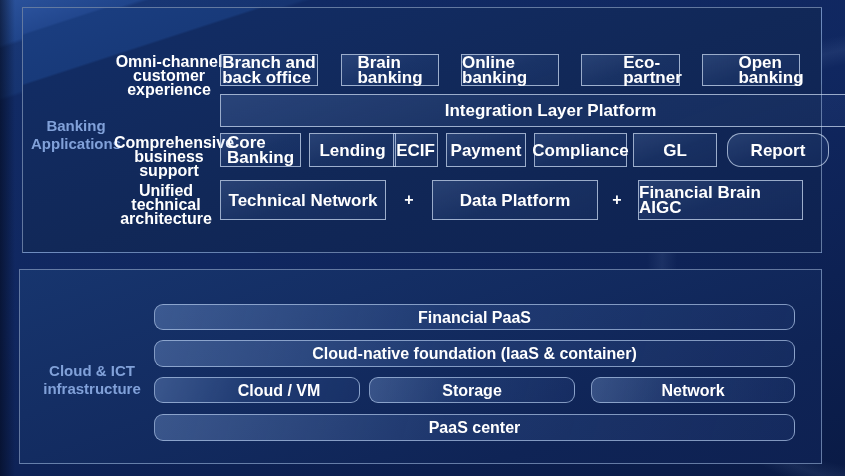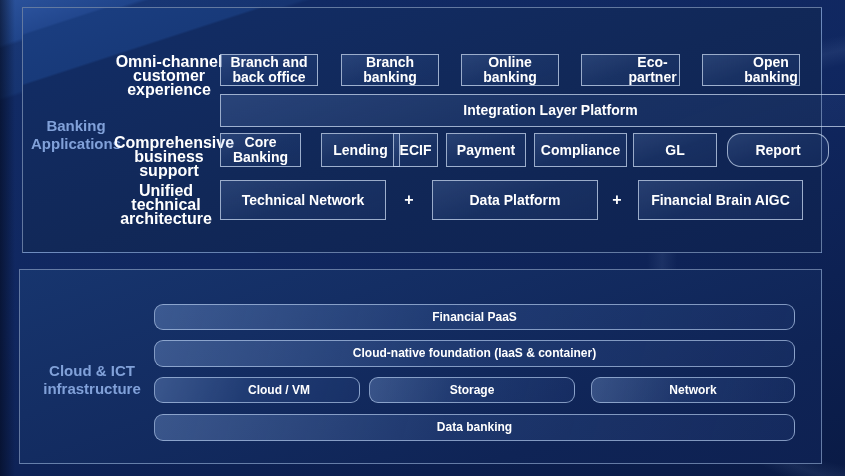--- a/index.html
+++ b/index.html
@@ -15,29 +15,29 @@
   .p1{
     left:22px;top:7px;width:800px;height:246px;
     background:linear-gradient(162deg, #2a519b 0%, #22478e 5%, #1a3d7f 5.5%, #183a7a 15%, #122c63 15.5%, #112858 50%, #0e2251 100%);
   }
   .p2{
     left:19px;top:269px;width:803px;height:195px;
     background:linear-gradient(160deg, #17356e 0%, #142e64 30%, #0f2456 75%, #0e2152 100%);
   }
   .bx{
     position:absolute;box-sizing:border-box;
-    display:flex;align-items:center;justify-content:center;text-align:center;
-    color:#ffffff;font-weight:700;font-size:14px;line-height:15px;white-space:pre-line;
+    display:flex;align-items:center;justify-content:center;
+    color:#ffffff;font-weight:700;font-size:17px;line-height:15px;white-space:pre-line;
     border:1px solid rgba(205,220,242,0.72);
     background:linear-gradient(160deg, rgba(145,180,240,0.18) 0%, rgba(100,140,210,0.10) 50%, rgba(80,115,185,0.08) 100%);
   }
   .rbar{
     position:absolute;box-sizing:border-box;
     display:flex;align-items:center;justify-content:center;text-align:center;
-    color:#ffffff;font-weight:700;font-size:12px;line-height:15px;
+    color:#ffffff;font-weight:700;font-size:16px;line-height:15px;
     border:1px solid rgba(175,198,232,0.70);border-radius:9px;
     background:linear-gradient(105deg, rgba(150,185,240,0.30) 0%, rgba(105,145,215,0.16) 45%, rgba(80,115,190,0.10) 100%);
   }
   .plus{
     position:absolute;display:flex;align-items:center;justify-content:center;
     color:#ffffff;font-weight:700;font-size:16px;
   }
   .rowlabel{
     position:absolute;color:#ffffff;font-weight:600;font-size:16px;line-height:14px;
     text-align:center;white-space:pre-line;
@@ -59,31 +59,31 @@
     <div class="rowlabel" style="left:91px;top:47px;width:110px;">Omni-channel
 customer
 experience</div>
     <div class="rowlabel" style="left:91px;top:128px;width:110px;">Comprehensive
 business support</div>
     <div class="rowlabel" style="left:88px;top:176px;width:110px;">Unified technical
 architecture</div>
 
     <div class="bx" style="left:197px;top:46px;width:98px;height:32px;">Branch and
 back office</div>
-    <div class="bx" style="left:318px;top:46px;width:98px;height:32px;">Branch
+    <div class="bx" style="left:318px;top:46px;width:98px;height:32px;">Brain
 banking</div>
     <div class="bx" style="left:438px;top:46px;width:98px;height:32px;">Online banking</div>
     <div class="bx" style="left:558px;top:46px;width:99px;height:32px;padding-left:44px;">Eco-partner</div>
     <div class="bx" style="left:679px;top:46px;width:98px;height:32px;padding-left:40px;">Open banking</div>
 
     <div class="bx" style="left:197px;top:86px;width:661px;height:33px;">Integration Layer Platform</div>
 
     <div class="bx" style="left:197px;top:125px;width:81px;height:34px;">Core
 Banking</div>
-    <div class="bx" style="left:298px;top:125px;width:79px;height:34px;">Lending</div>
+    <div class="bx" style="left:286px;top:125px;width:87px;height:34px;">Lending</div>
     <div class="bx" style="left:370px;top:125px;width:45px;height:34px;">ECIF</div>
     <div class="bx" style="left:423px;top:125px;width:80px;height:34px;">Payment</div>
     <div class="bx" style="left:511px;top:125px;width:93px;height:34px;">Compliance</div>
     <div class="bx" style="left:610px;top:125px;width:84px;height:34px;">GL</div>
     <div class="bx" style="left:704px;top:125px;width:102px;height:34px;border-radius:14px;">Report</div>
 
     <div class="bx" style="left:197px;top:172px;width:166px;height:40px;">Technical Network</div>
     <div class="plus" style="left:376px;top:172px;width:20px;height:40px;">+</div>
     <div class="bx" style="left:409px;top:172px;width:166px;height:40px;">Data Platform</div>
     <div class="plus" style="left:584px;top:172px;width:20px;height:40px;">+</div>
@@ -94,16 +94,16 @@
     <div class="seclabel" style="left:12px;top:92px;width:120px;">Cloud &amp; ICT
 infrastructure</div>
 
     <div class="rbar" style="left:134px;top:34px;width:641px;height:26px;">Financial PaaS</div>
     <div class="rbar" style="left:134px;top:70px;width:641px;height:27px;">Cloud-native foundation (IaaS &amp; container)</div>
 
     <div class="rbar" style="left:134px;top:107px;width:206px;height:26px;padding-left:44px;">Cloud / VM</div>
     <div class="rbar" style="left:349px;top:107px;width:206px;height:26px;">Storage</div>
     <div class="rbar" style="left:571px;top:107px;width:204px;height:26px;">Network</div>
 
-    <div class="rbar" style="left:134px;top:144px;width:641px;height:27px;">Data banking</div>
+    <div class="rbar" style="left:134px;top:144px;width:641px;height:27px;">PaaS center</div>
   </div>
 
 </div>
 
 </body></html>

